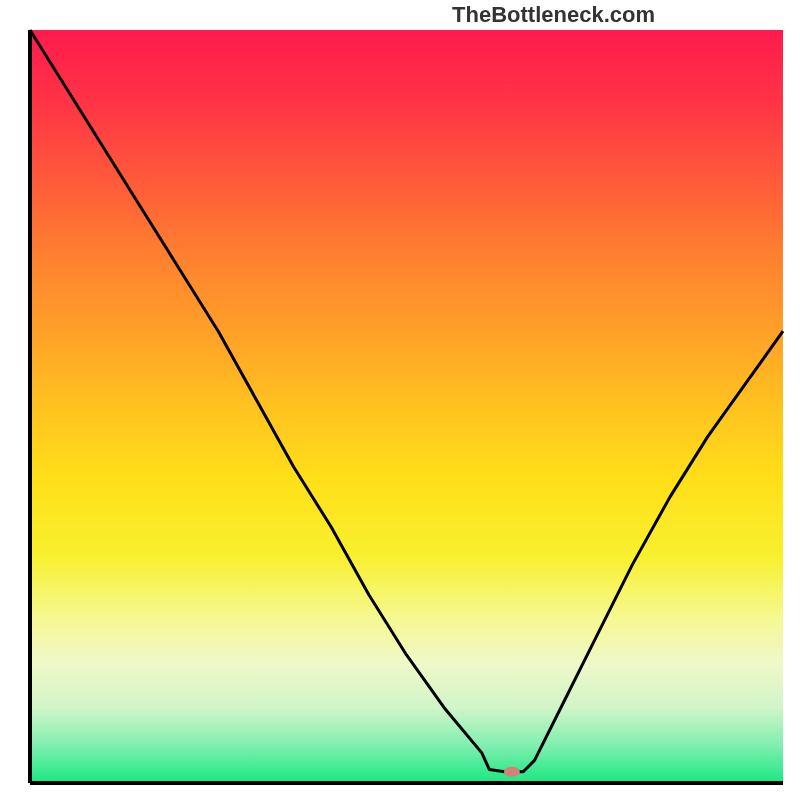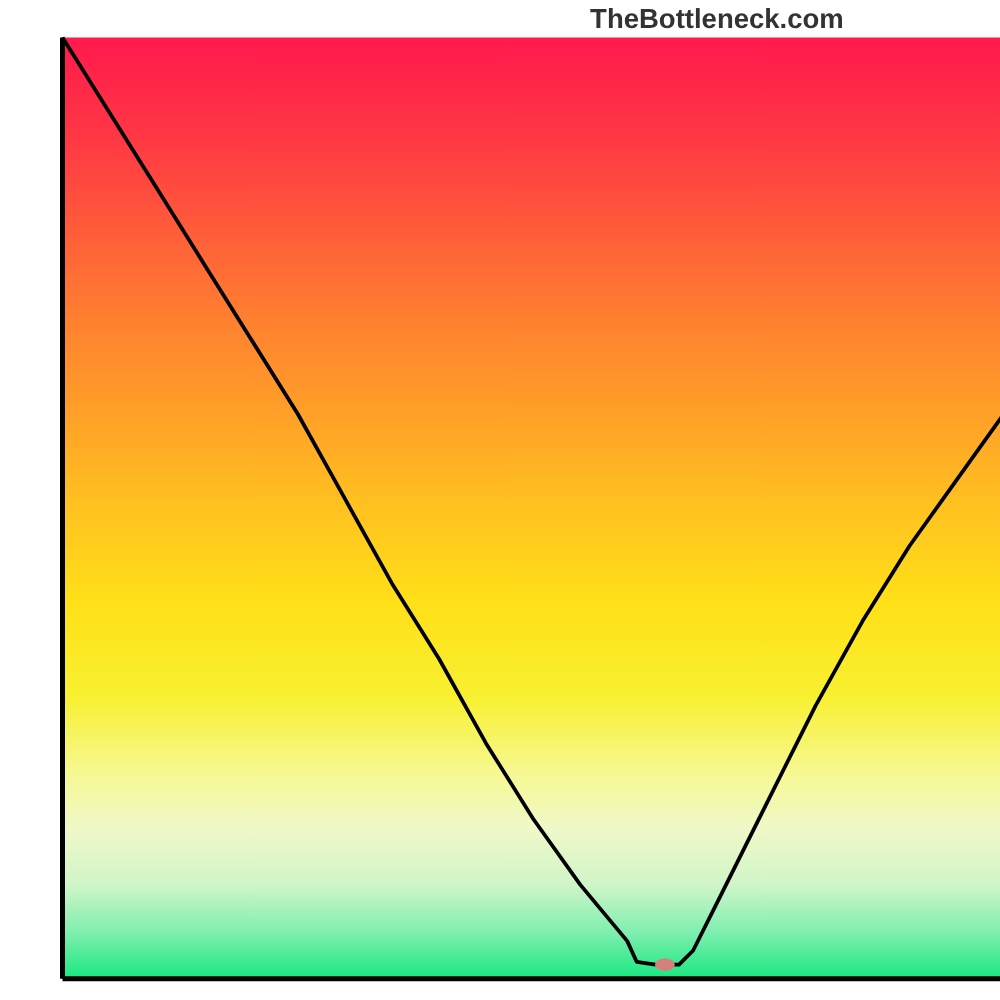--- a/index.html
+++ b/index.html
@@ -7,21 +7,20 @@
     padding: 0;
     width: 800px;
     height: 800px;
     background: #ffffff;
     font-family: -apple-system, Arial, sans-serif;
   }
   .chart-container {
     position: relative;
     width: 663px;
     height: 800px;
-    margin-left: 20px;
   }
   .watermark {
     position: absolute;
     top: 2px;
     right: 8px;
     font-size: 22px;
     font-weight: 600;
     color: #333333;
     z-index: 10;
   }

